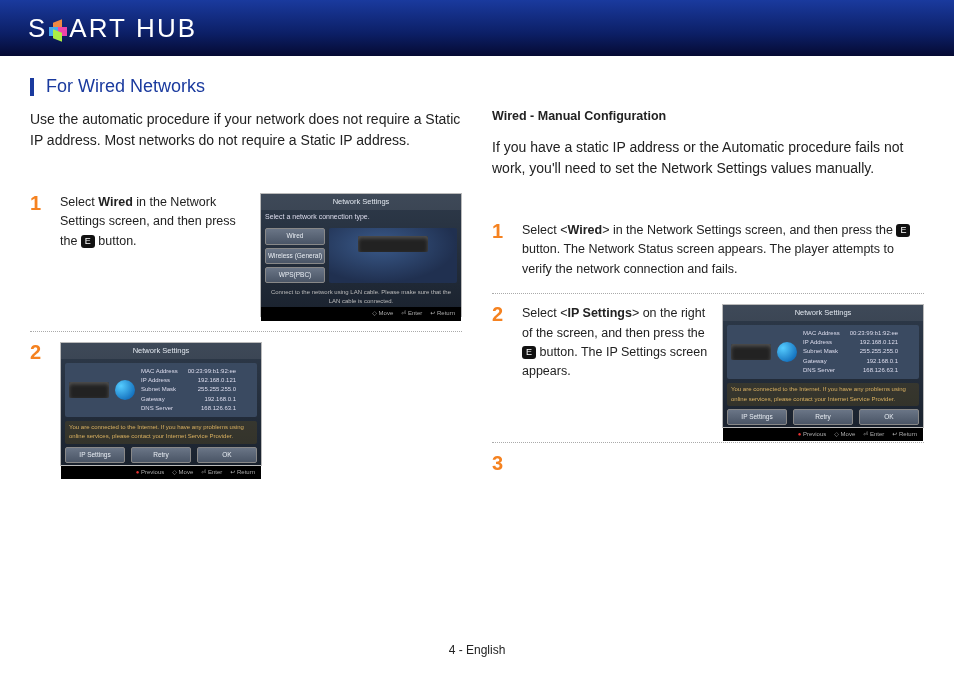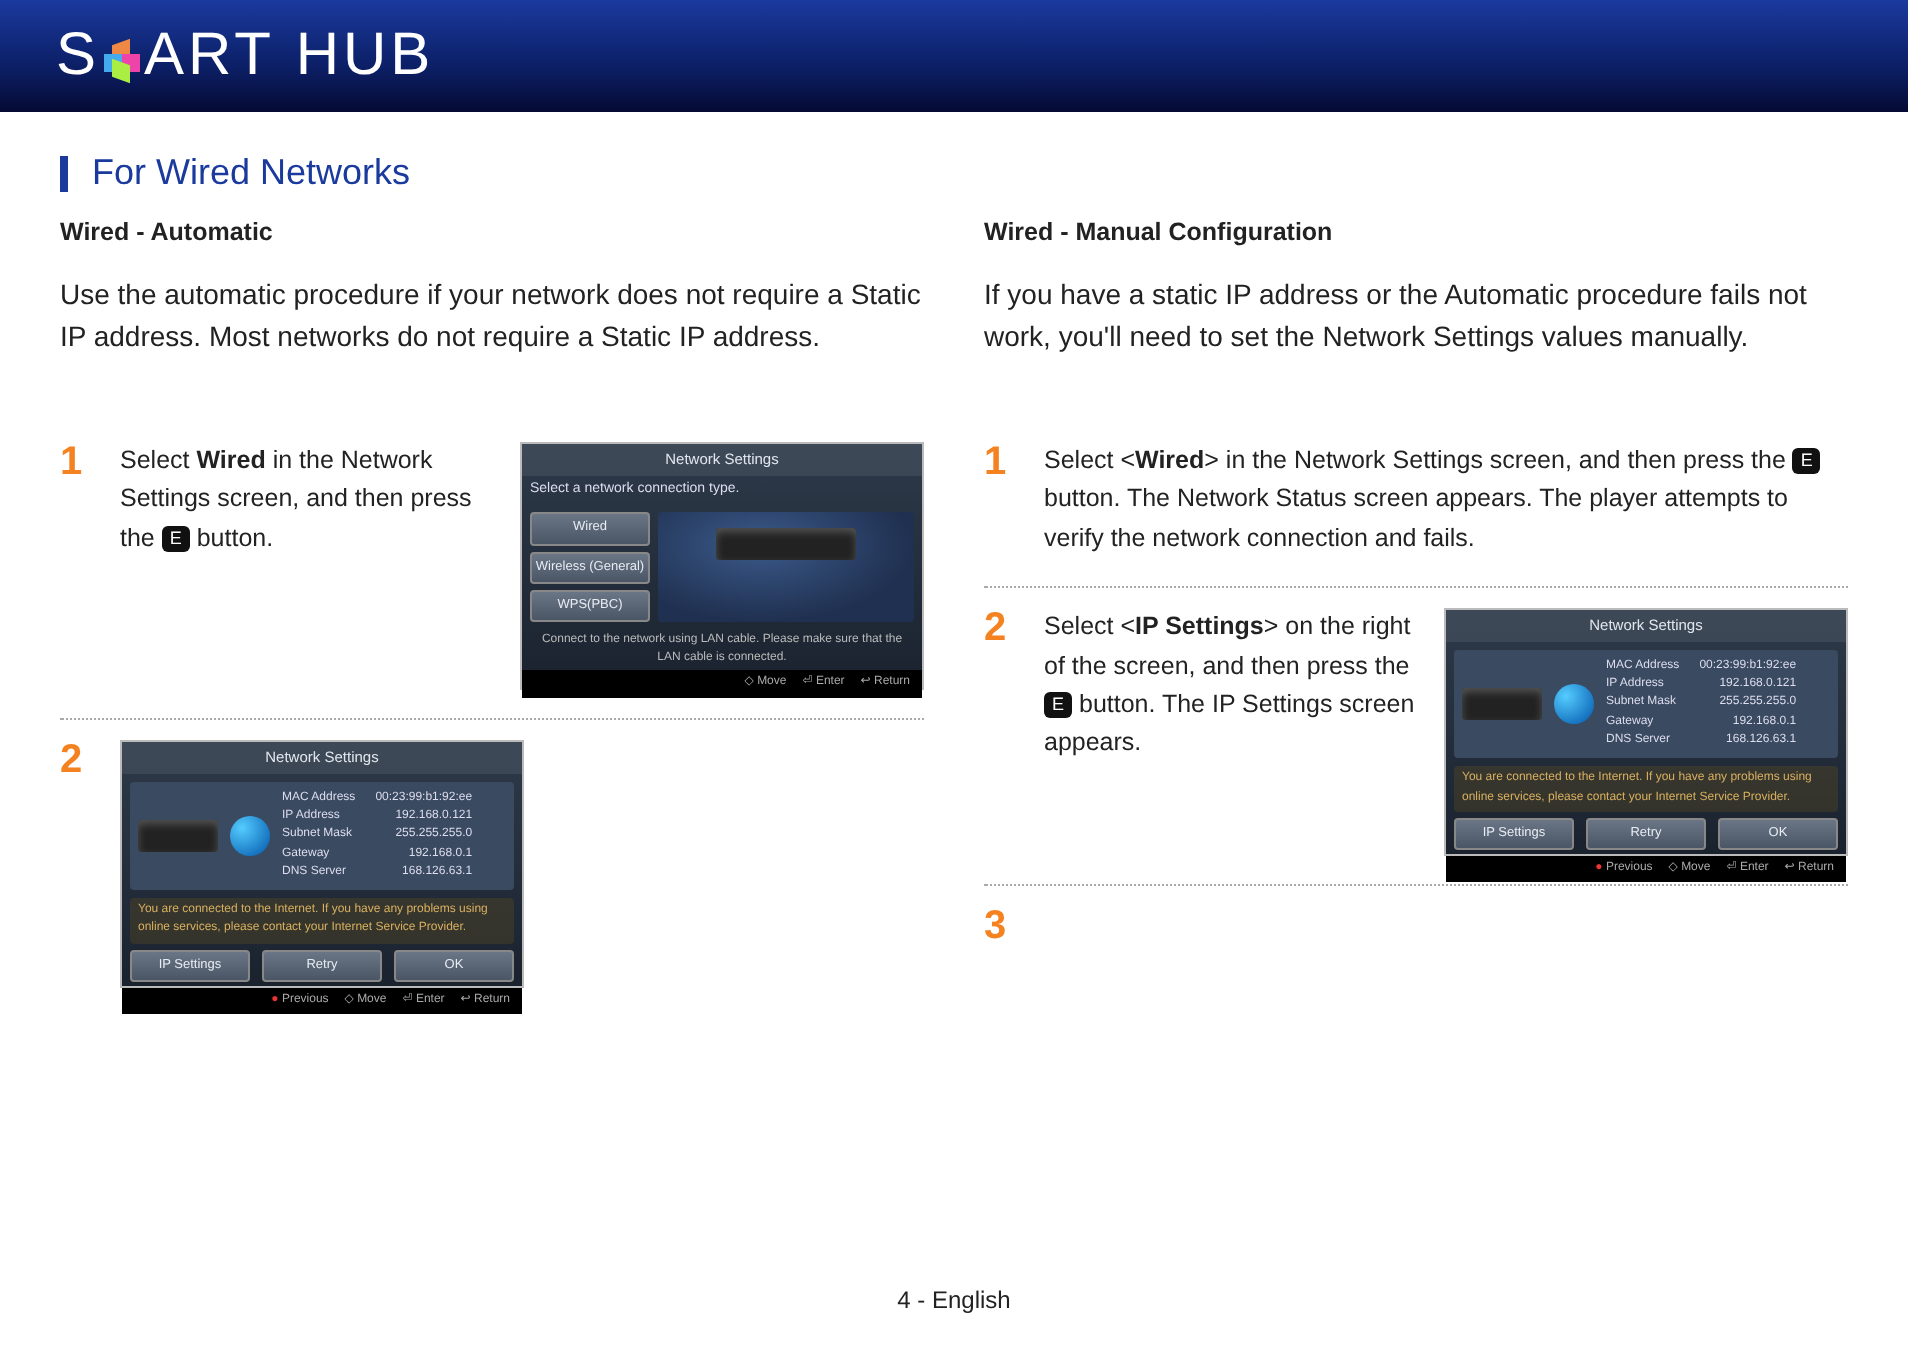--- a/index.html
+++ b/index.html
@@ -1,18 +1,18 @@
 <!DOCTYPE html>
 <html><head>
 <meta charset="utf-8">
 <style>
   * { box-sizing: border-box; margin: 0; padding: 0; }
   body { width: 954px; height: 675px; font-family: Arial, Helvetica, sans-serif; background: #fff; color: #222; }
   .banner { height: 56px; background: linear-gradient(to bottom, #1a3a9e 0%, #0c1f66 60%, #050a33 100%); display: flex; align-items: center; padding-left: 28px; }
-  .banner-title { color: #fff; font-size: 30px; font-weight: 300; letter-spacing: 2px; }
+  .banner-title { color: #fff; font-size: 26px; font-weight: 300; letter-spacing: 2px; }
   .banner-title .bold { font-weight: 400; }
   .cube { display: inline-block; width: 18px; height: 18px; position: relative; margin: 0 2px -2px 2px; }
   .cube span { position: absolute; width: 9px; height: 9px; }
   .cube .c1 { background:#e84; left:4px; top:0; transform:skewY(-20deg);}
   .cube .c2 { background:#4ae; left:0; top:6px; }
   .cube .c3 { background:#e4a; left:9px; top:6px;}
   .cube .c4 { background:#ae4; left:4px; top:10px; transform:skewY(20deg);}
   .content { padding: 20px 30px 0 30px; }
   .sec-header { display:flex; align-items:center; gap:12px; margin-bottom:12px; }
   .sec-mark { width:4px; height:18px; background:#1a3a9e; display:inline-block; }
@@ -60,21 +60,20 @@
 
 <div class="content">
   <div class="sec-header">
     <span class="sec-mark"></span>
     <span class="sec-title">For Wired Networks</span>
   </div>
 
   <div class="cols">
 
     <div class="col">
-      <div class="sub-title">Wired - Automatic</div>
       <div class="intro">Use the automatic procedure if your network does not require a Static IP address. Most networks do not require a Static IP address.</div>
 
       <div class="step divider">
         <div class="step-num">1</div>
         <div class="step-body">
           <div class="step-text">
             <span>Select </span><b>Wired</b><span> in the Network Settings screen, and then press the </span><span class="enter-icon">E</span><span> button.</span>
           </div>
 
           <div class="tv-shot">

